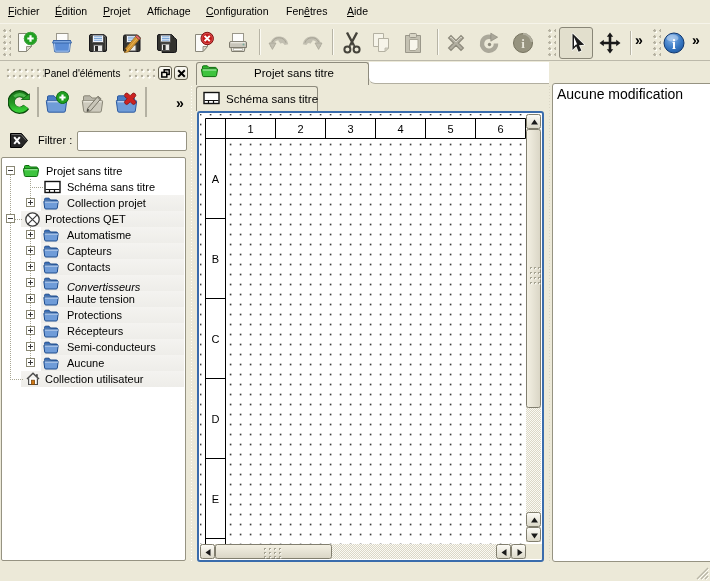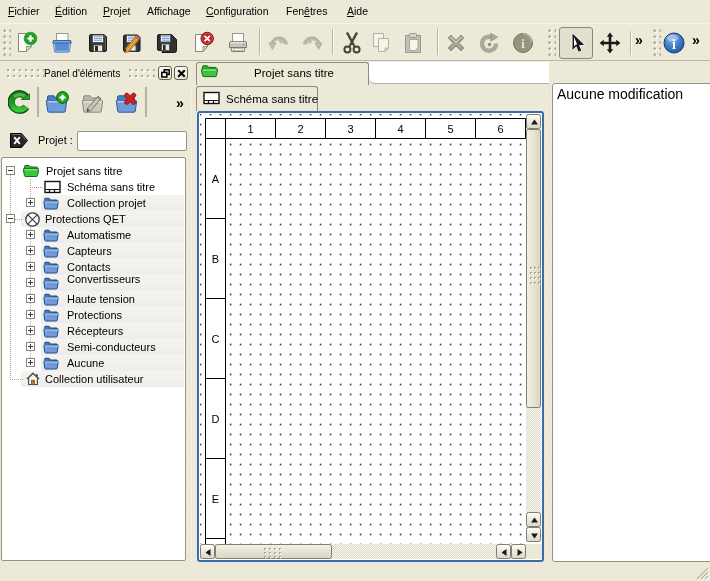--- a/index.html
+++ b/index.html
@@ -264,21 +264,21 @@
 
   <svg width="26" height="26" style="left:114px;top:4px;" viewBox="0 0 26 26">
     <path d="M3.5 10 V7 Q3.5 5.8 4.7 5.8 H10 L12 8 H19.5 Q20.7 8 20.7 9.2 V10" fill="#4a7dc4" stroke="#2c5aa0"></path>
     <path d="M2.5 10.5 H21.5 Q22.8 10.5 22.6 11.8 L21.3 21 Q21.1 22.2 19.9 22.2 H5.1 Q3.9 22.2 3.7 21 L2.4 11.8 Q2.2 10.5 2.5 10.5 z" fill="#6f9cd8" stroke="#2c5aa0"></path>
     <path d="M3.6 11.6 H21.4" stroke="#b9cdec" stroke-width="1.6"></path>
     <path d="M13.2 3.4 Q14.8 1.8 16.4 3.4 L18.4 5.4 L20.4 3.4 Q22 1.8 23.6 3.4 Q25.2 5 23.6 6.6 L21.6 8.6 L23.6 10.6 Q25.2 12.2 23.6 13.8 Q22 15.4 20.4 13.8 L18.4 11.8 L16.4 13.8 Q14.8 15.4 13.2 13.8 Q11.6 12.2 13.2 10.6 L15.2 8.6 L13.2 6.6 Q11.6 5 13.2 3.4 z" fill="#cc2222" stroke="#7e1010" stroke-width="0.8" transform="translate(-1.5 0.5) scale(0.96)"></path>
   </svg>
 </div>
 
 <div id="filter" class="abs" style="left:0;top:128px;width:190px;height:28px;">
-  <div style="position:absolute;left:38px;top:6px;font-size:11px;">Projet :</div>
+  <div style="position:absolute;left:38px;top:6px;font-size:11px;">Filtrer :</div>
   <div class="whitebox" style="position:absolute;left:77px;top:3px;width:110px;height:20px;"></div>
   <svg width="20" height="20" style="left:9px;top:3px;" viewBox="0 0 20 20">
     <path d="M1.5 2.5 H12.5 L18.5 9.5 L12.5 16.5 H1.5 z" fill="#262626" stroke="#000"></path>
     <path d="M2.5 3.5 H12 L17.2 9.5" fill="none" stroke="#6a6a6a" stroke-width="1"></path>
     <path d="M5.2 6.2 L10.8 12.8 M10.8 6.2 L5.2 12.8" stroke="#fff" stroke-width="2"></path>
   </svg>
 </div>
 
 <div id="tree" class="abs whitebox" style="left:1px;top:157px;width:185px;height:404px;border-radius:2px;"></div>
 <div id="treec">
@@ -418,21 +418,21 @@
       <use href="#minifolder"></use>
     </svg>
 
   <div class="abs" style="left:46px;top:165px;">Projet sans titre</div>
   <div class="abs" style="left:67px;top:181px;">Schéma sans titre</div>
   <div class="abs" style="left:67px;top:197px;">Collection projet</div>
   <div class="abs" style="left:45px;top:213px;">Protections QET</div>
   <div class="abs" style="left:67px;top:229px;">Automatisme</div>
   <div class="abs" style="left:67px;top:245px;">Capteurs</div>
   <div class="abs" style="left:67px;top:261px;">Contacts</div>
-  <div class="abs" style="left:67px;top:273px;">Convertisseurs</div>
+  <div class="abs" style="left:67px;top:281px;font-style:italic;">Convertisseurs</div>
   <div class="abs" style="left:67px;top:293px;">Haute tension</div>
   <div class="abs" style="left:67px;top:309px;">Protections</div>
   <div class="abs" style="left:67px;top:325px;">Récepteurs</div>
   <div class="abs" style="left:67px;top:341px;">Semi-conducteurs</div>
   <div class="abs" style="left:67px;top:357px;">Aucune</div>
   <div class="abs" style="left:45px;top:373px;">Collection utilisateur</div>
 </div>
 
 <div class="abs" style="left:369px;top:61.5px;width:180px;height:22px;background:#fff;border-bottom:1px solid #b2afa0;border-radius:0 0 0 6px;"></div>
 <div id="tab1" class="abs" style="left:196px;top:61.5px;width:173px;height:23px;

